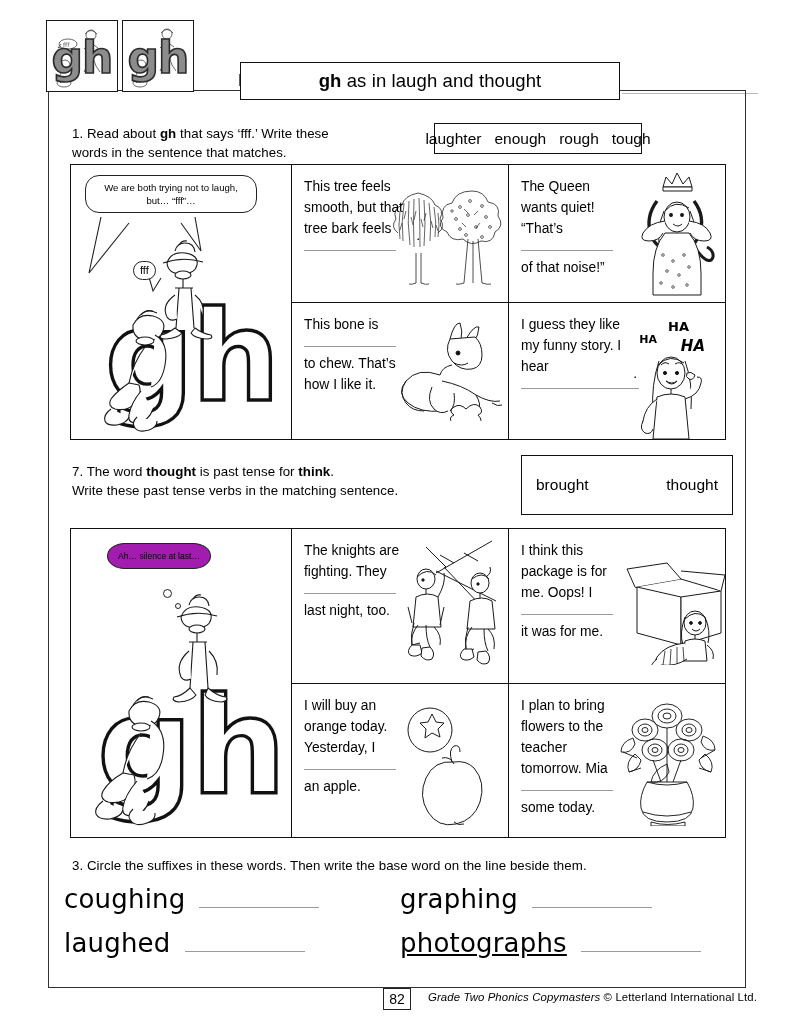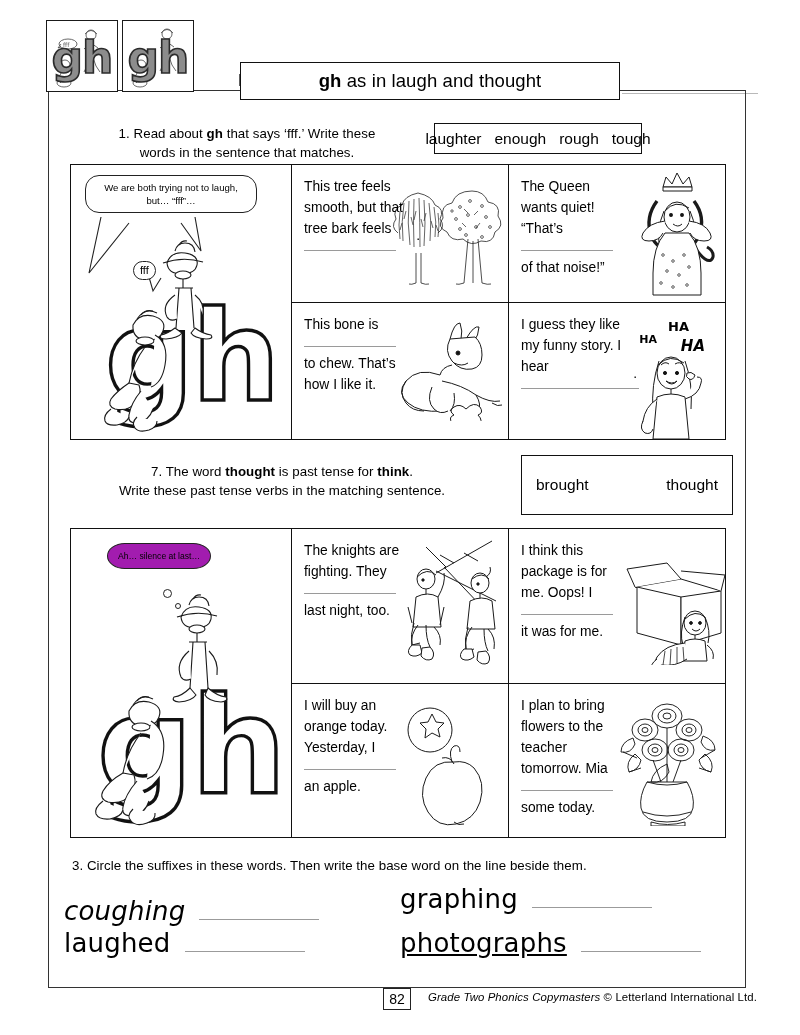--- a/index.html
+++ b/index.html
@@ -78,21 +78,20 @@
   .frame-top-right {
     position: absolute; left: 620px; top: 90px; width: 126px; height: 0;
     border-top: 1.6px solid #333; z-index: 1;
   }
 
   
   .instr {
     position: absolute;
     font-size: 13.3px; line-height: 19px;
     letter-spacing: .05px;
-    text-align: center;
   }
   .instr b { font-weight: bold; }
 
   .wordbank {
     position: absolute;
     border: 1.7px solid #111;
     background: #fff;
     display: flex; align-items: center;
   }
   .wb1 { left: 434px; top: 123px; width: 208px; height: 31px;
@@ -652,21 +651,21 @@
             </g>
           </svg>
         </div>
       </div>
     </div>
   </div>
 
   <div class="instr s3-instr">3. Circle the suffixes in these words. Then write the base word on the line beside them.</div>
 
   <div class="s3-grid">
-    <div class="s3-item" style="left:0; top:12px;font-style:italic;">
+    <div class="s3-item" style="left:0; top:0;">
       <span class="s3-word">coughing</span>
       <span class="s3-rule"></span>
     </div>
     <div class="s3-item" style="left:336px; top:0;">
       <span class="s3-word">graphing</span>
       <span class="s3-rule"></span>
     </div>
     <div class="s3-item" style="left:0; top:44px;">
       <span class="s3-word">laughed</span>
       <span class="s3-rule"></span>

